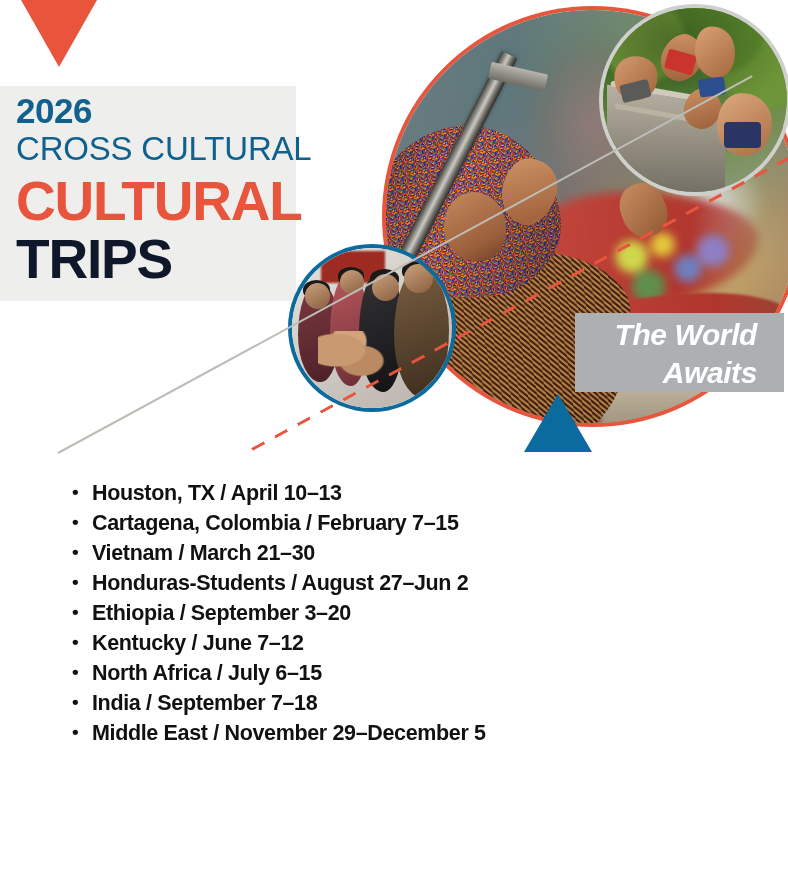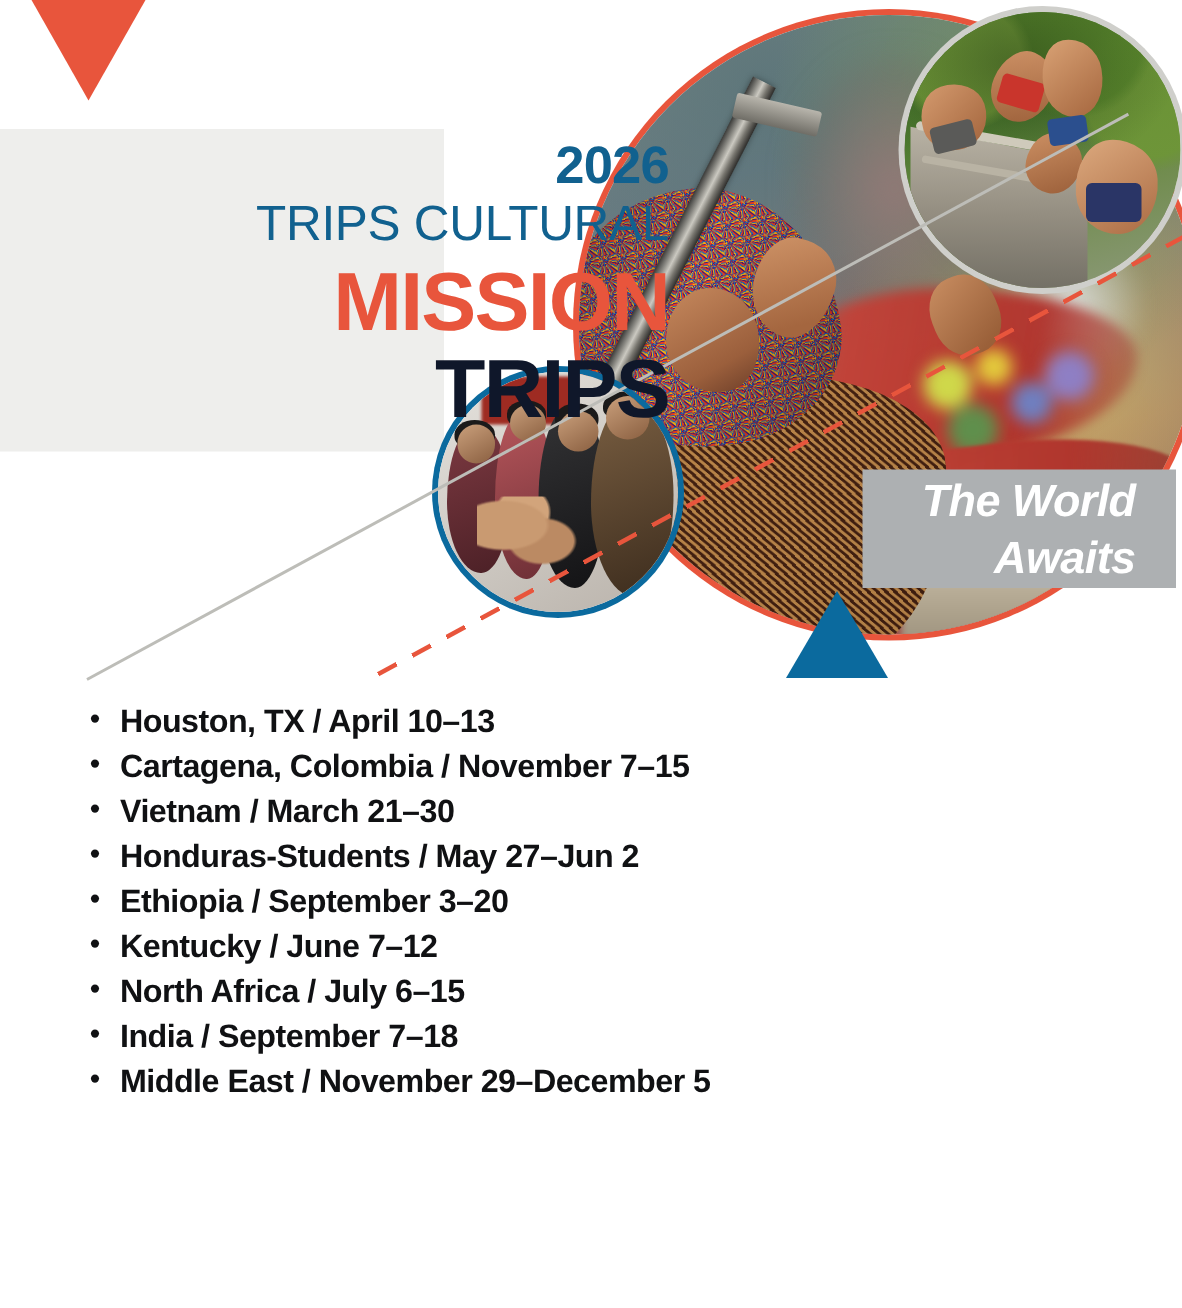--- a/index.html
+++ b/index.html
@@ -37,25 +37,24 @@
     left: 0;
     top: 86px;
     width: 296px;
     height: 215px;
     background: #eeeeec;
   }
 
   
   .headline {
     position: absolute;
-    left: 26px;
+    left: 16px;
     top: 92px;
     width: 420px;
     z-index: 6;
-    text-align: right;
   }
   .hl-year {
     font-size: 35px;
     font-weight: bold;
     letter-spacing: -0.5px;
     color: #11618f;
     line-height: 38px;
     margin: 0;
   }
   .hl-sub {
@@ -382,21 +381,21 @@
     box-sizing: border-box;
     white-space: pre-line;
   }
 
   
   .trips {
     position: absolute;
     left: 52px;
     top: 462px;
     width: 700px;
-    margin: 4px;
+    margin: 16px;
     padding: 0;
     list-style: none;
     z-index: 10;
   }
   .trips li {
     position: relative;
     font-size: 21.5px;
     font-weight: bold;
     color: #101113;
     line-height: 30px;
@@ -487,30 +486,30 @@
       <div class="tagline-bar"></div>
       <div class="tagline">The World
 Awaits</div>
 
       <div class="bottom-triangle"></div>
     </div>
   </div>
 
   <div class="headline">
     <p class="hl-year">2026</p>
-    <p class="hl-sub">TRIPS CULTURAL</p>
-    <p class="hl-main">MISSION</p>
+    <p class="hl-sub">CROSS CULTURAL</p>
+    <p class="hl-main">CULTURAL</p>
     <p class="hl-main2">TRIPS</p>
   </div>
 
   <ul class="trips">
       <li>Houston, TX / April 10–13</li>
-      <li>Cartagena, Colombia / November 7–15</li>
+      <li>Cartagena, Colombia / February 7–15</li>
       <li>Vietnam / March 21–30</li>
-      <li>Honduras-Students / May 27–Jun 2</li>
+      <li>Honduras-Students / August 27–Jun 2</li>
       <li>Ethiopia / September 3–20</li>
       <li>Kentucky / June 7–12</li>
       <li>North Africa / July 6–15</li>
       <li>India / September 7–18</li>
       <li>Middle East / November 29–December 5</li>
     </ul>
 
 </div>
 
 </body></html>

